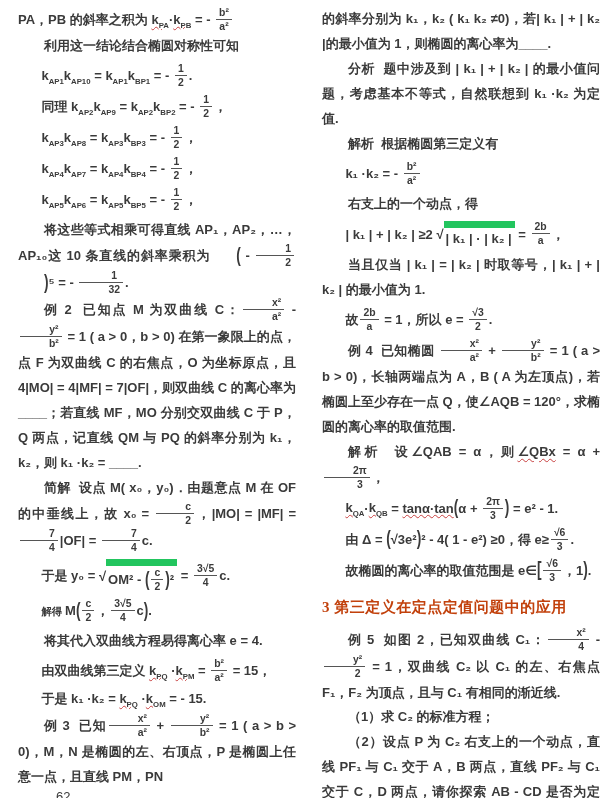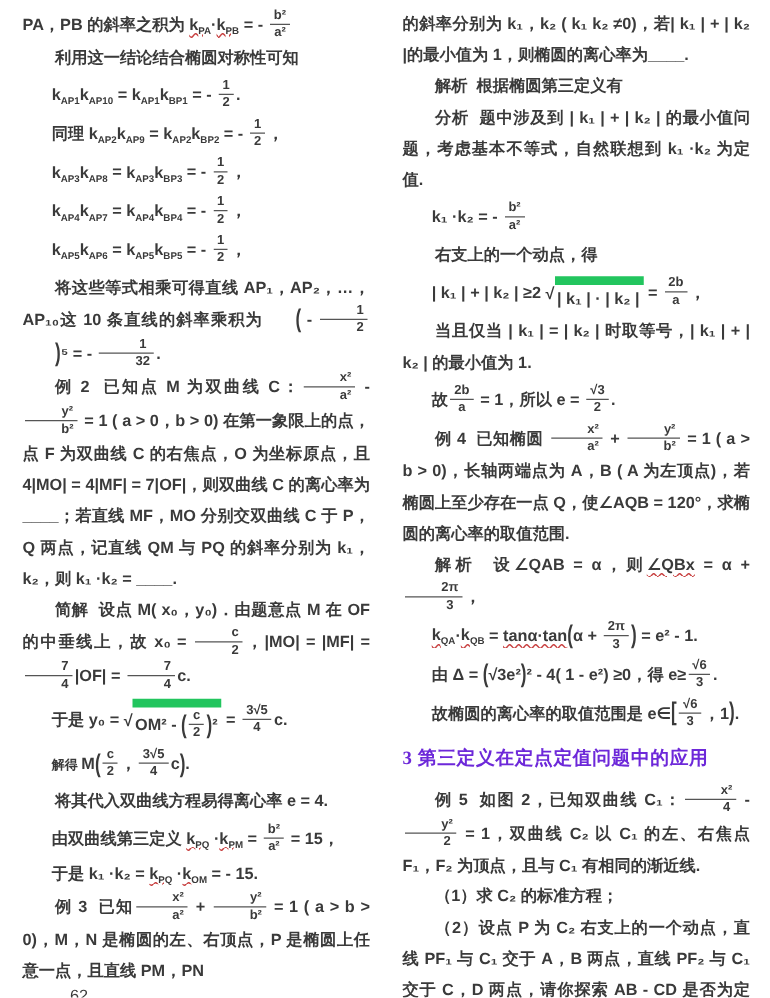--- a/index.html
+++ b/index.html
@@ -2,21 +2,21 @@
 <html><head>
 <meta charset="utf-8">
 <style>
   html,body{margin:0;padding:0;background:#ffffff;}
   body{width:616px;height:798px;overflow:hidden;font-family:"Liberation Sans","DejaVu Sans",sans-serif;color:#3a3a3a;}
   .page{position:relative;width:616px;height:798px;box-sizing:border-box;padding:7px 16px 0 18px;display:flex;gap:26px;overflow:hidden;background:#fff;}
   .col{flex:0 0 278px;width:278px;font-size:13px;line-height:1.92;text-align:justify;font-weight:bold;}
   .p{margin:0;text-indent:2em;}
   .pc{margin:0;text-indent:0;}
   .fm{margin:4px 0 4px 1.8em;text-indent:0;line-height:1.55;text-align:left;}
-  .h{font-family:"Liberation Serif","DejaVu Serif",serif;font-size:15px;color:#6d28d9;margin:10px 0 8px 0;text-indent:0;line-height:1.6;text-align:left;letter-spacing:0.5px;}
+  .h{font-family:"Liberation Serif","DejaVu Serif",serif;font-size:15px;color:#c2410c;margin:10px 0 8px 0;text-indent:0;line-height:1.6;text-align:left;letter-spacing:0.5px;}
   .frac{display:inline-flex;flex-direction:column;text-align:center;vertical-align:middle;font-size:0.8em;line-height:1.25;margin:0 2px;position:relative;top:-1px;}
   .num{display:block;border-bottom:1px solid #555;padding:0 3px;}
   .den{display:block;padding:0 3px;}
   .sbw sub{font-size:0.6em;line-height:1;}
   .redline{text-decoration:underline;text-decoration-style:wavy;text-decoration-color:#c84040;text-decoration-thickness:1px;text-underline-offset:2px;}
   .sqrt{display:inline-flex;align-items:center;vertical-align:middle;}
   .radsign{line-height:1;}
   .radbar{border-top:7px solid #22c55e;padding:1px 3px 0 2px;}
   .bigp{display:inline-block;transform:scaleY(1.5);font-size:1.05em;}
   .small{font-size:0.8em;}
@@ -102,22 +102,22 @@
       <div class="p">例 3&nbsp;&nbsp;已知<span class="frac">
           <span class="num">x²</span>
           <span class="den">a²</span>
         </span> + <span class="frac">
           <span class="num">y²</span>
           <span class="den">b²</span>
         </span> = 1 ( a &gt; b &gt; 0)，M，N 是椭圆的左、右顶点，P 是椭圆上任意一点，且直线 PM，PN</div>
     </div>
   <div class="col">
       <div class="pc">的斜率分别为 k₁，k₂ ( k₁ k₂ ≠0)，若| k₁ | + | k₂ |的最小值为 1，则椭圆的离心率为____.</div>
+      <div class="p">分析&nbsp;&nbsp;题中涉及到 | k₁ | + | k₂ | 的最小值问题，考虑基本不等式，自然联想到 k₁ ·k₂ 为定值.</div>
       <div class="p">解析&nbsp;&nbsp;根据椭圆第三定义有</div>
-      <div class="p">分析&nbsp;&nbsp;题中涉及到 | k₁ | + | k₂ | 的最小值问题，考虑基本不等式，自然联想到 k₁ ·k₂ 为定值.</div>
       <div class="fm">k₁ ·k₂ = - <span class="frac">
           <span class="num">b²</span>
           <span class="den">a²</span>
         </span></div>
       <div class="p">右支上的一个动点，得</div>
       <div class="fm">| k₁ | + | k₂ | ≥2 <span class="sqrt">
           <span class="radsign">√</span>
           <span class="radbar">| k₁ | · | k₂ |</span>
         </span> = <span class="frac">
           <span class="num">2b</span>

